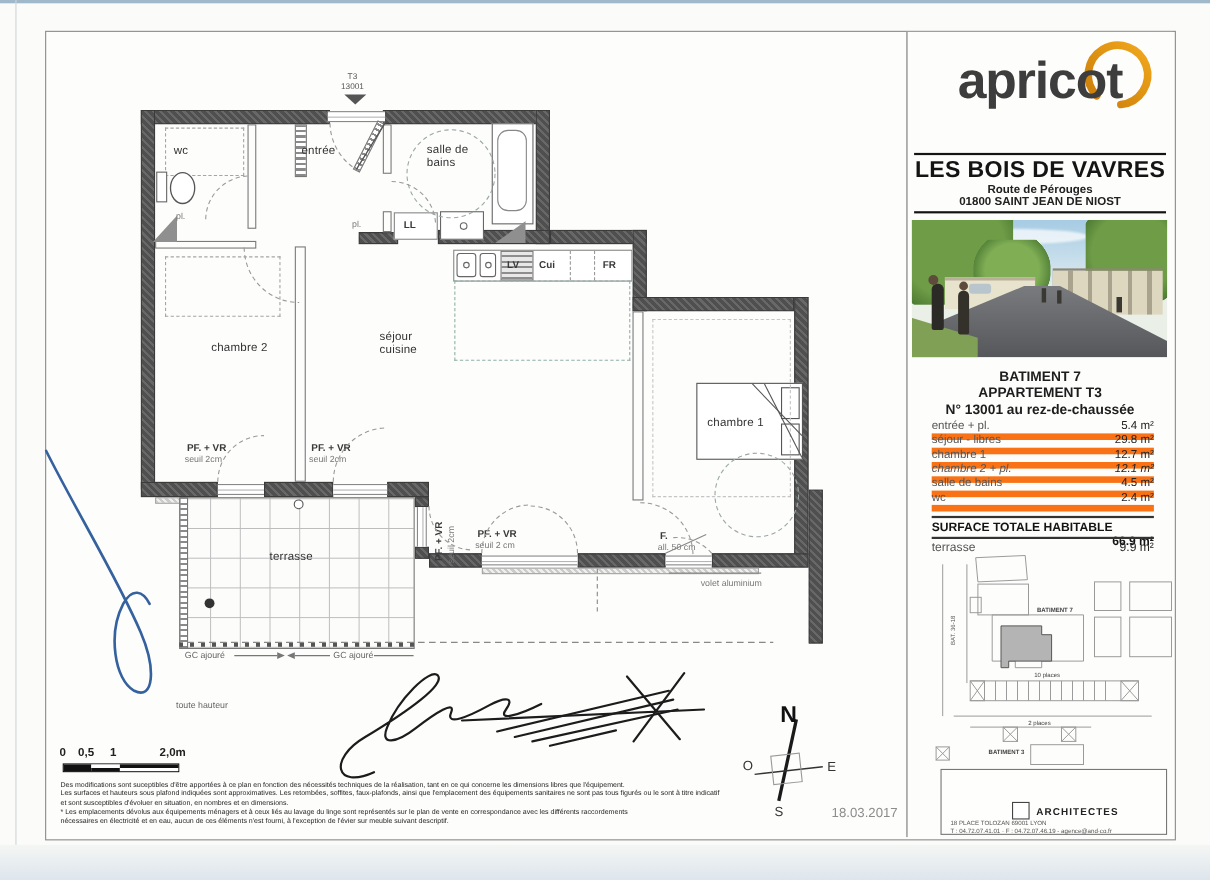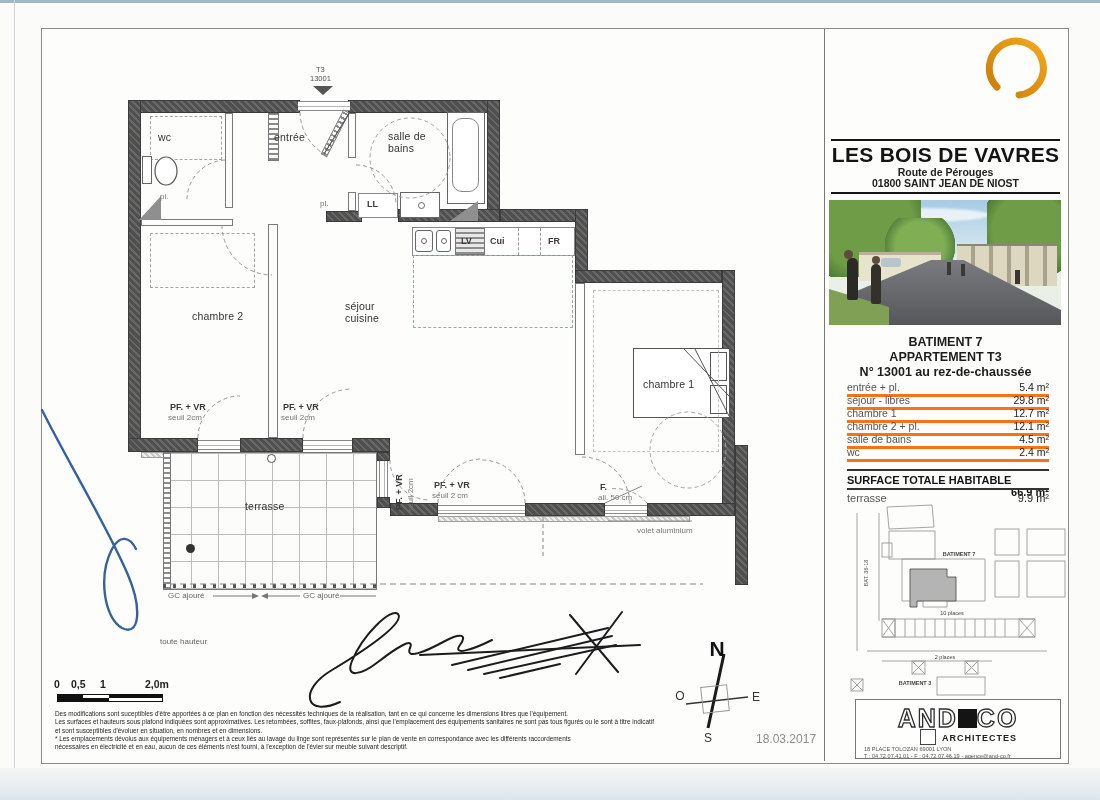--- a/index.html
+++ b/index.html
@@ -32,21 +32,21 @@
   .dots{position:absolute;height:4px;background:repeating-linear-gradient(90deg,#555 0 3px,transparent 3px 10px);}
   
   .sidebar{position:absolute;left:824px;top:29px;width:241px;height:732px;background:#fdfdfc;border-left:1px solid #777;}
   .sb-abs{position:absolute;}
   .brand-name{font-size:47px;font-weight:700;letter-spacing:-1px;color:#3d3d3d;width:100%;text-align:center;}
   .brand-tag{font-size:20px;color:#4d4d4d;width:100%;text-align:right;padding-right:50px;box-sizing:border-box;letter-spacing:.5px;}
   .hr-dark{position:absolute;left:6px;right:6px;height:2px;background:#141414;}
   .proj-title{width:100%;text-align:center;font-size:21px;font-weight:800;color:#141414;letter-spacing:.3px;}
   .proj-addr{width:100%;text-align:center;font-size:10.5px;font-weight:700;color:#222;}
   .unit-line{width:100%;text-align:center;font-size:12.5px;font-weight:700;color:#1d1d1d;}
-  .tbl-row{position:absolute;left:22px;width:202px;height:13px;border-bottom:3px solid #f97316;font-size:10.5px;}
+  .tbl-row{position:absolute;left:22px;width:202px;height:13px;border-bottom:6px solid #f97316;font-size:10.5px;}
   .tbl-row .l{position:absolute;left:0;bottom:1px;color:#555;}
   .tbl-row .v{position:absolute;right:0;bottom:1px;color:#222;}
   .tot-row{position:absolute;left:22px;width:202px;font-size:11px;font-weight:700;color:#141414;}
   
   .photo{position:absolute;left:4px;top:171px;width:232px;height:125px;overflow:hidden;background:linear-gradient(#a6cbe3 0%,#d5e6ef 40%,#eaf0e8 52%);}
   .ph{position:absolute;}
   
   .arch-box{position:absolute;left:30px;top:670px;width:204px;height:58px;border:1px solid #777;background:#fefefd;}
   .arch-name{position:absolute;top:4px;width:100%;text-align:center;font-size:25px;font-weight:800;letter-spacing:2px;
              color:#fff;-webkit-text-stroke:1.3px #2e2e2e;}
@@ -189,20 +189,21 @@
   <aside class="sidebar">
     <svg width="80" height="80" style="left:158px;top:0px;">
       <defs>
           <linearGradient id="og" x1="0" y1="1" x2="1" y2="0">
         <stop offset="0" stop-color="#c97c08"></stop>
             <stop offset="1" stop-color="#f2a81d"></stop>
           </linearGradient>
         </defs>
       <path d="M 14 58 A 27 27 0 1 1 36 66" fill="none" stroke="url(#og)" stroke-width="7" stroke-linecap="round"></path>
     </svg>
+    <div class="sb-abs brand-name" style="top:16px;">apricot</div>
     <div class="hr-dark" style="top:110px;"></div>
     <div class="sb-abs proj-title" style="top:114px;">LES BOIS DE VAVRES</div>
     <div class="sb-abs proj-addr" style="top:137px;">Route de Pérouges</div>
     <div class="sb-abs proj-addr" style="top:148px;">01800 SAINT JEAN DE NIOST</div>
     <div class="hr-dark" style="top:163px;"></div>
 
     <div class="photo">
       <div class="ph" style="left:20px;top:8px;width:140px;height:14px;background:#fff;opacity:.7;border-radius:50%;filter:blur(1px);"></div>
       <div class="ph" style="left:-28px;top:-18px;width:120px;height:95px;background:radial-gradient(circle at 55% 45%,#6f9c47 0 55%,#4e7c33 75%,transparent 76%);"></div>
       <div class="ph" style="left:56px;top:18px;width:70px;height:62px;background:radial-gradient(circle at 50% 45%,#7fae55 0 50%,#57853a 72%,transparent 73%);"></div>
@@ -230,21 +231,21 @@
         <span class="v">5.4 m²</span>
       </div>
     <div class="tbl-row" style="top:365px;">
         <span class="l">séjour - libres</span>
         <span class="v">29.8 m²</span>
       </div>
     <div class="tbl-row" style="top:378px;">
         <span class="l">chambre 1</span>
         <span class="v">12.7 m²</span>
       </div>
-    <div class="tbl-row" style="top:391px;">
+    <div class="tbl-row" style="top:391px;font-style:italic;">
         <span class="l">chambre 2 + pl.</span>
         <span class="v">12.1 m²</span>
       </div>
     <div class="tbl-row" style="top:404px;">
         <span class="l">salle de bains</span>
         <span class="v">4.5 m²</span>
       </div>
     <div class="tbl-row" style="top:417px;">
         <span class="l">wc</span>
         <span class="v">2.4 m²</span>
@@ -307,21 +308,20 @@
       </g>
       <polygon points="83,68 120,68 120,76 129,76 129,100 90,100 90,106 83,106" fill="#b4b4b4" stroke="#555" stroke-width="0.9"></polygon>
       <text x="41" y="72" transform="rotate(-90 41 72)" font-size="5.5" fill="#555" text-anchor="middle">BAT. 36-18</text>
       <text x="132" y="55" font-size="5.5" font-weight="bold" fill="#444" text-anchor="middle">BATIMENT 7</text>
       <text x="125" y="114" font-size="5.5" fill="#444" text-anchor="middle">10 places</text>
       <text x="118" y="158" font-size="5.5" fill="#444" text-anchor="middle">2 places</text>
       <text x="88" y="184" font-size="5.5" font-weight="bold" fill="#444" text-anchor="middle">BATIMENT 3</text>
     </svg>
 
     <div class="arch-box">
-      <div class="arch-name"><span>AND</span><span class="arch-sq"></span><span>CO</span></div>
       <div class="arch-sq2"></div>
       <div class="arch-sub">ARCHITECTES</div>
       <div class="arch-addr">
         <div>18 PLACE TOLOZAN 69001 LYON</div>
         <div>T : 04.72.07.41.01 - F : 04.72.07.46.19 - agence@and-co.fr</div>
       </div>
     </div>
   </aside>
 
   <span class="tick" style="left:54px;">0</span>

